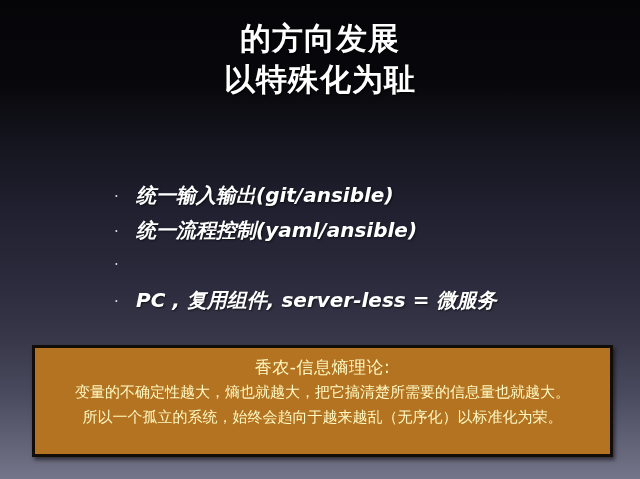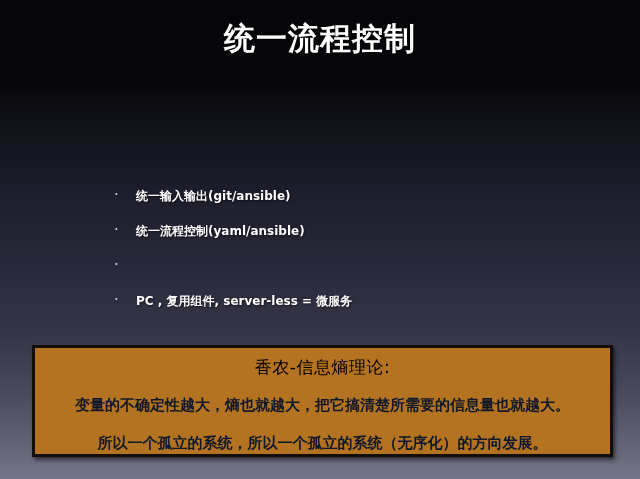--- a/index.html
+++ b/index.html
@@ -65,66 +65,67 @@
   .bullet-dot {
     width: 22px;
     flex: 0 0 22px;
     color: #d8d8e4;
     font-size: 15px;
     line-height: 35px;
     text-align: left;
   }
   .bullet-text {
     color: #ffffff;
-    font-size: 12px;
+    font-size: 20px;
     font-weight: bold;
     line-height: 35px;
     white-space: nowrap;
     text-shadow: 1px 1px 2px rgba(0,0,0,0.6);
+    font-style: italic;
   }
 
   
   .callout {
     position: absolute;
     left: 32px;
     top: 345px;
     width: 581px;
     height: 112px;
     box-sizing: border-box;
     background: #b47320;
     border: 3px solid #120d06;
     box-shadow: 2px 3px 4px rgba(0,0,0,0.55);
     padding-top: 6px;
   }
   .callout-title {
     text-align: center;
-    color: #000000;
+    color: #fef9c3;
     font-size: 17px;
     font-weight: normal;
     line-height: 26px;
     letter-spacing: 0.5px;
   }
   .callout-line {
     text-align: center;
-    color: #0f172a;
+    color: #fef9c3;
     font-size: 15px;
-    font-weight: bold;
+    font-weight: normal;
     line-height: 25px;
     white-space: nowrap;
     letter-spacing: 0px;
-    margin-top: 13px;
   }
 </style>
 </head>
 <body>
 
 <div class="slide">
 
   <div class="title-block">
-    <div class="title-line">统一流程控制</div>
+    <div class="title-line">的方向发展</div>
+    <div class="title-line">以特殊化为耻</div>
   </div>
 
   <div class="bullets">
 
     <div class="bullet-row">
       <span class="bullet-dot">·</span>
       <span class="bullet-text">统一输入输出(git/ansible)</span>
     </div>
 
     <div class="bullet-row">
@@ -139,16 +140,16 @@
     <div class="bullet-row">
       <span class="bullet-dot">·</span>
       <span class="bullet-text">PC , 复用组件, server-less = 微服务</span>
     </div>
 
   </div>
 
   <div class="callout">
     <div class="callout-title">香农-信息熵理论:</div>
     <div class="callout-line">变量的不确定性越大，熵也就越大，把它搞清楚所需要的信息量也就越大。</div>
-    <div class="callout-line">所以一个孤立的系统，所以一个孤立的系统（无序化）的方向发展。</div>
+    <div class="callout-line">所以一个孤立的系统，始终会趋向于越来越乱（无序化）以标准化为荣。</div>
   </div>
 
 </div>
 
 </body></html>

